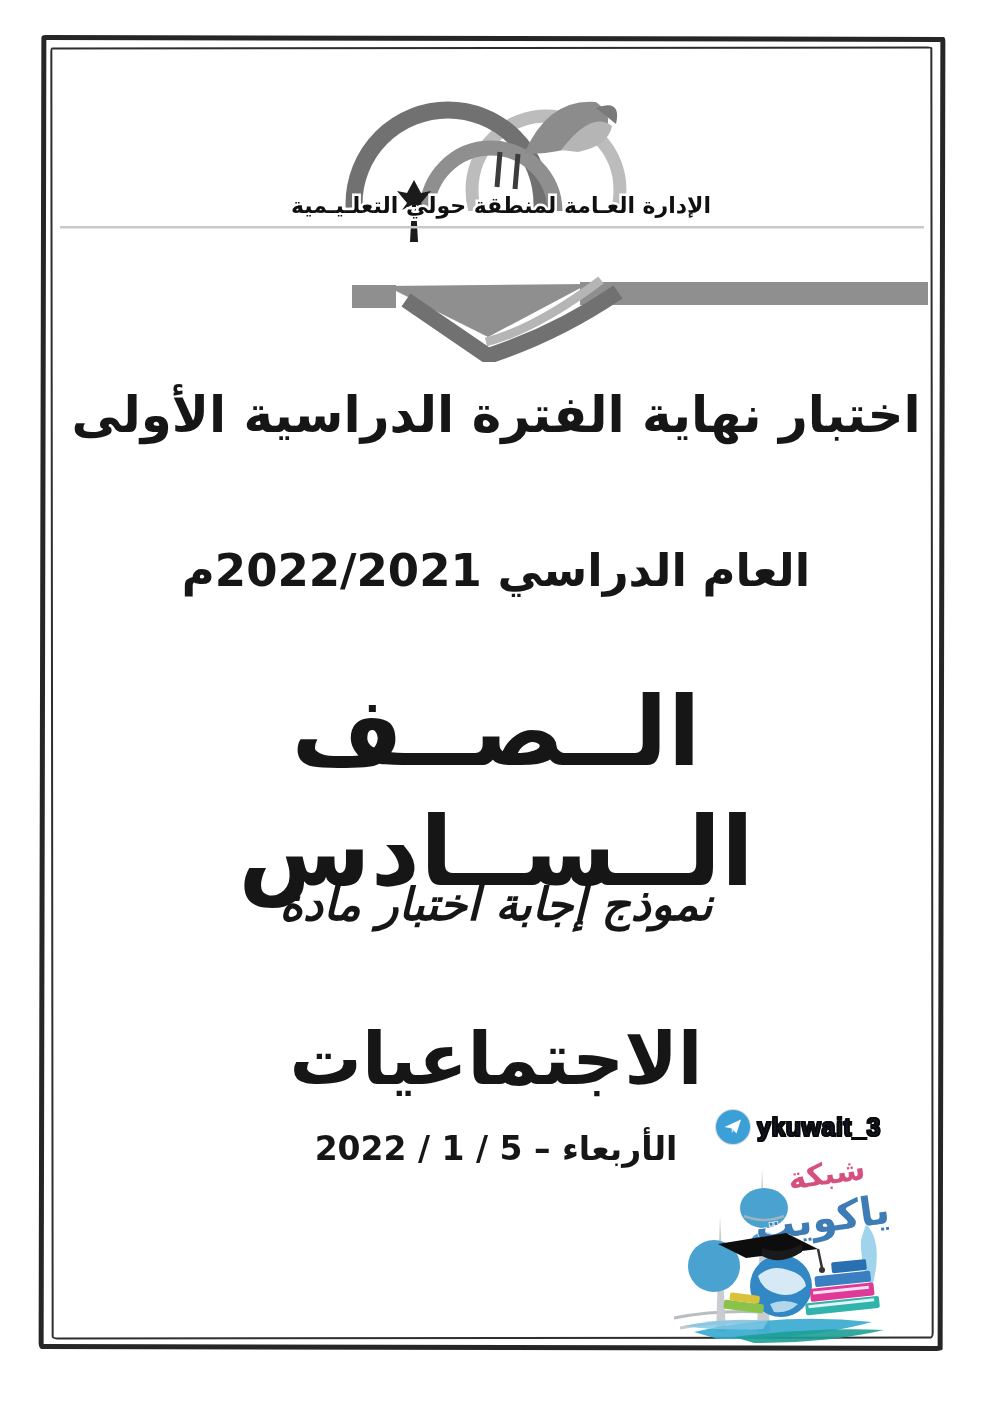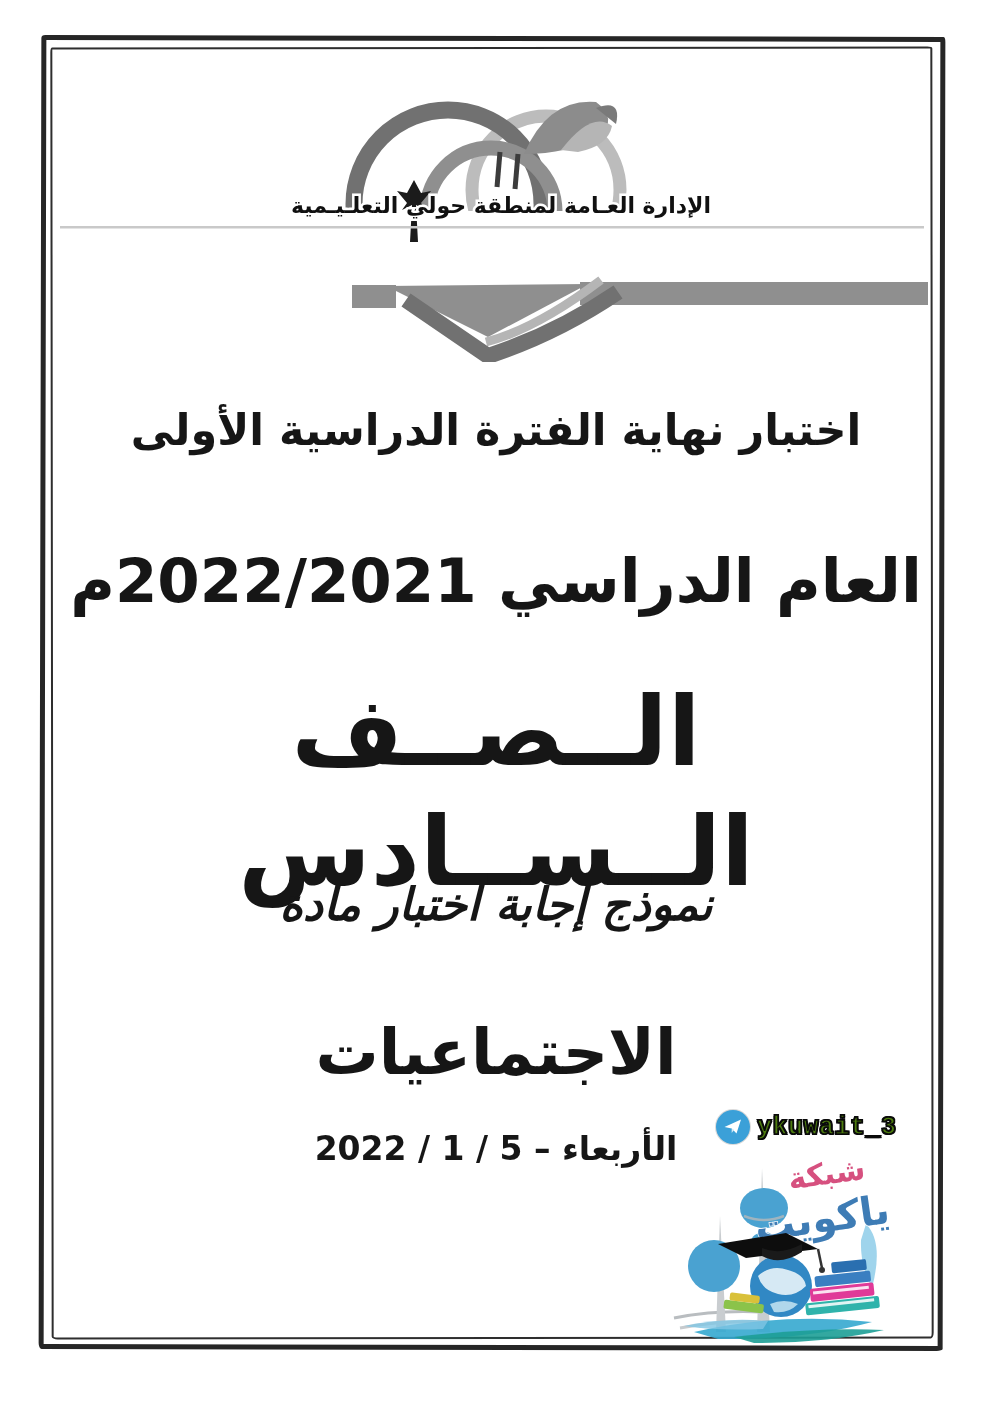--- a/index.html
+++ b/index.html
@@ -27,41 +27,41 @@
   .emblem svg { display:block; }
   .emblem-caption {
     font-family:"DejaVu Sans", sans-serif;
     font-weight:bold;
   }
   
   .t {
     position:absolute; left:70px; width:852px; text-align:center;
     direction:rtl; font-weight:bold; line-height:1.25; color:#161616;
   }
-  .t-line1 { top:404px; font-size:43px; }
-  .t-line2 { top:543px; font-size:61px; }
+  .t-line1 { top:384px; font-size:50px; }
+  .t-line2 { top:543px; font-size:45px; }
   .t-line3 { top:664px; font-size:96px; letter-spacing:1px;margin-top:8px; }
   .t-line4 { top:877px; font-size:45px;font-style:italic; }
-  .t-line5 { top:1014px; font-size:63px; }
+  .t-line5 { top:1014px; font-size:72px; }
   .t-date  { top:1128px; font-size:33px; letter-spacing:1px; }
   
   .tg-badge {
     position:absolute; left:716px; top:1110px; z-index:30;
     display:flex; align-items:center; gap:7px;
   }
   .tg-circle {
     width:34px; height:34px; border-radius:50%;
     background:#3ba0d8; display:flex; align-items:center; justify-content:center;
     box-shadow:0 0 0 1px rgba(0,0,0,0.15);
   }
   .tg-handle {
-    font-size:25px; font-weight:800; color:#4d7c0f; letter-spacing:0.5px;
+    font-size:25px; font-weight:800; color:#0f172a; letter-spacing:0.5px;
     -webkit-text-stroke:1.6px #0a0a0a;
     text-shadow:-1px -1px 0 #0a0a0a, 1px -1px 0 #0a0a0a, -1px 1px 0 #0a0a0a, 1px 1px 0 #0a0a0a;
-    font-family:Liberation Mono, monospace;
+    font-family:Liberation Sans, sans-serif;
   }
   
   .watermark { position:absolute; left:666px; top:1146px; z-index:20; }
   .wm-word { font-family:"DejaVu Sans", sans-serif; font-weight:bold; }
 </style>
 </head>
 <body>
 
 <div class="page">
 

